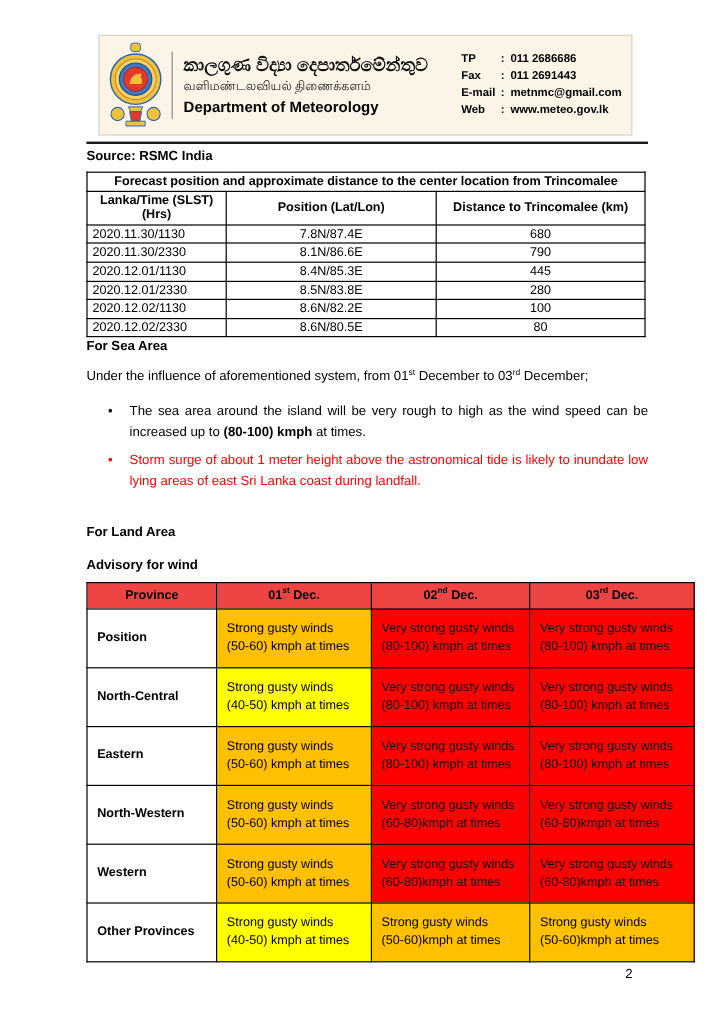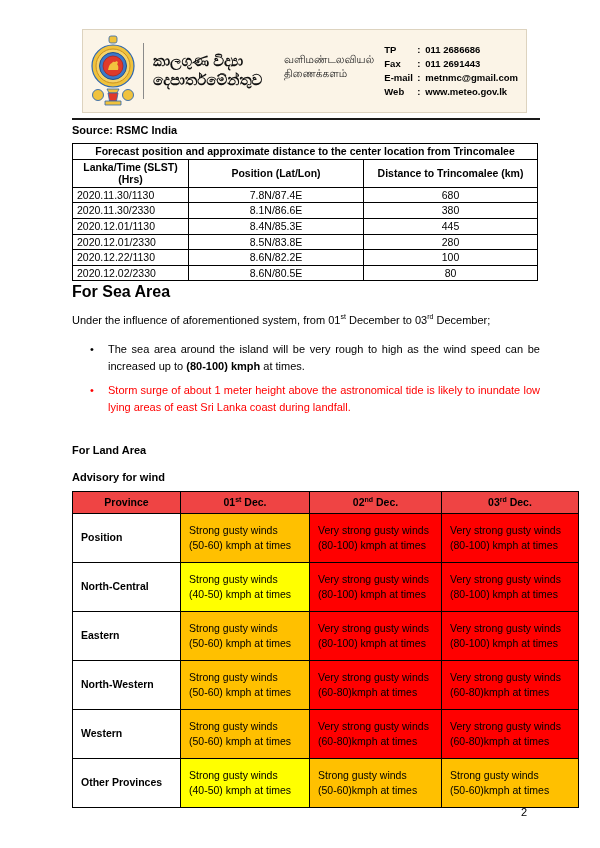--- a/index.html
+++ b/index.html
@@ -13,21 +13,21 @@
   .content { margin-left: 72px; width: 468px; }
 
   
   .header-box {
     margin-top: 29px; margin-left: 10px; width: 445px; height: 84px;
     background: #FBF4E7; border: 1px solid #DDD3BF;
     display: flex; align-items: center; padding-left: 7px;
   }
   .emblem { width: 46px; height: 72px; flex: 0 0 auto; }
   .hdr-divider { width: 1px; height: 56px; background: #8a8a8a; margin: 0 9px 0 7px; flex: 0 0 auto; }
-  .hdr-titles { display: flex; flex-direction: row; justify-content: center; }
+  .hdr-titles { display: flex; flex-direction: column; justify-content: center; }
   .t-sinhala { font-size: 15px; font-weight: bold; color: #111; line-height: 1.25; }
   .t-tamil  { font-size: 10.5px; color: #222; line-height: 1.3; margin-top: 1px; font-family: "Liberation Serif", "DejaVu Serif", serif; }
   .t-english { font-size: 12.5px; font-weight: bold; margin-top: 2px; }
   .hdr-contacts { margin-left: auto; padding-right: 8px; font-size: 9.5px; font-weight: bold; line-height: 1.5; flex: 0 0 auto; }
   .contact-row { display: flex; }
   .c-label { width: 33px; }
   .c-sep { width: 8px; }
 
   
   .top-rule { margin-top: 5px; border-top: 2px solid #1a1a1a; width: 468px; }
@@ -38,21 +38,21 @@
   .forecast { margin-top: 7px; width: 465px; font-size: 10.5px; table-layout: fixed; padding-left: 24px; }
   .forecast th, .forecast td { border: 1px solid #000; padding: 1px 4px; height: 15px; line-height: 1.2; }
   .forecast .tbl-title { text-align: center; font-weight: bold; }
   .forecast th { text-align: center; font-weight: bold; }
   .forecast td.c1 { text-align: left; }
   .forecast td.c2, .forecast td.c3 { text-align: center; }
   .fc-col1 { width: 116px; } .fc-col2 { width: 175px; } .fc-col3 { width: 174px; }
 
   
   .warn-heading { margin-top: 16px; font-size: 13px; font-weight: bold; }
-  .sub-heading { font-size: 16px; font-weight: bold; margin-top: 2px; }
+  .sub-heading { font-size: 11px; font-weight: bold; margin-top: 2px; }
   .intro { margin-top: 13px; font-size: 11px; }
   sup { font-size: 7px; vertical-align: super; line-height: 0; }
   .bullets { margin-top: 15px; }
   .bullet { display: flex; font-size: 11px; line-height: 1.55; margin-bottom: 7px; }
   .bullet .marker { width: 18px; margin-left: 18px; flex: 0 0 auto; }
   .bullet .btext { flex: 1; text-align: justify; }
   .bullet.red, .bullet.red .marker, .bullet.red .btext { color: #FF0000; }
   .land-heading { margin-top: 27px; font-size: 11px; font-weight: bold; }
   .advisory-heading { margin-top: 15px; font-size: 11px; font-weight: bold; }
 
@@ -91,20 +91,21 @@
         <circle cx="8" cy="60" r="5.5" fill="#F0C23C" stroke="#2E66AE" stroke-width="0.9"></circle>
         <circle cx="38" cy="60" r="5.5" fill="#F0C23C" stroke="#2E66AE" stroke-width="0.9"></circle>
         <path d="M17 54 h12 l-2 4 h-8 z" fill="#F0C23C" stroke="#2E66AE" stroke-width="0.8"></path>
         <path d="M18 58 h10 l-1.5 8 h-7 z" fill="#E03A2A" stroke="#2E66AE" stroke-width="0.8"></path>
         <path d="M15 66 h16 v4 h-16 z" fill="#F0C23C" stroke="#2E66AE" stroke-width="0.8"></path>
       </svg>
       <div class="hdr-divider"></div>
       <div class="hdr-titles">
         <div class="t-sinhala">කාලගුණ විද්‍යා දෙපාර්තමේන්තුව</div>
         <div class="t-tamil">வளிமண்டலவியல் திணைக்களம்</div>
+        <div class="t-english">Department of Meteorology</div>
       </div>
       <div class="hdr-contacts">
         <div class="contact-row">
           <span class="c-label">TP</span>
           <span class="c-sep">:</span>
           <span class="c-value">011 2686686</span>
         </div>
         <div class="contact-row">
           <span class="c-label">Fax</span>
           <span class="c-sep">:</span>
@@ -142,34 +143,34 @@
         <th>Distance to Trincomalee (km)</th>
       </tr>
       <tr>
         <td class="c1">2020.11.30/1130</td>
         <td class="c2">7.8N/87.4E</td>
         <td class="c3">680</td>
       </tr>
       <tr>
         <td class="c1">2020.11.30/2330</td>
         <td class="c2">8.1N/86.6E</td>
-        <td class="c3">380</td>
+        <td class="c3">790</td>
       </tr>
       <tr>
         <td class="c1">2020.12.01/1130</td>
         <td class="c2">8.4N/85.3E</td>
         <td class="c3">445</td>
       </tr>
       <tr>
         <td class="c1">2020.12.01/2330</td>
         <td class="c2">8.5N/83.8E</td>
         <td class="c3">280</td>
       </tr>
       <tr>
-        <td class="c1">2020.12.22/1130</td>
+        <td class="c1">2020.12.02/1130</td>
         <td class="c2">8.6N/82.2E</td>
         <td class="c3">100</td>
       </tr>
       <tr>
         <td class="c1">2020.12.02/2330</td>
         <td class="c2">8.6N/80.5E</td>
         <td class="c3">80</td>
       </tr>
     </tbody>
       </table>

